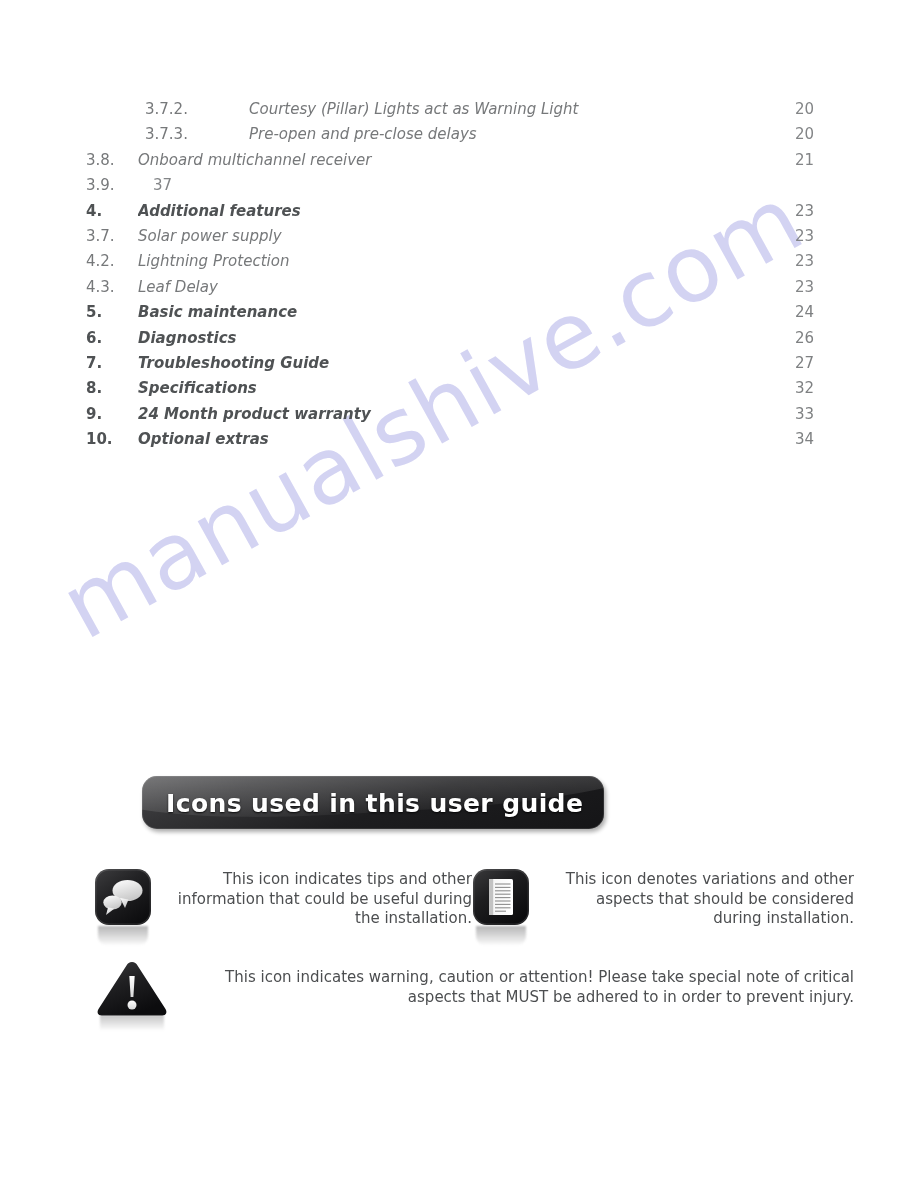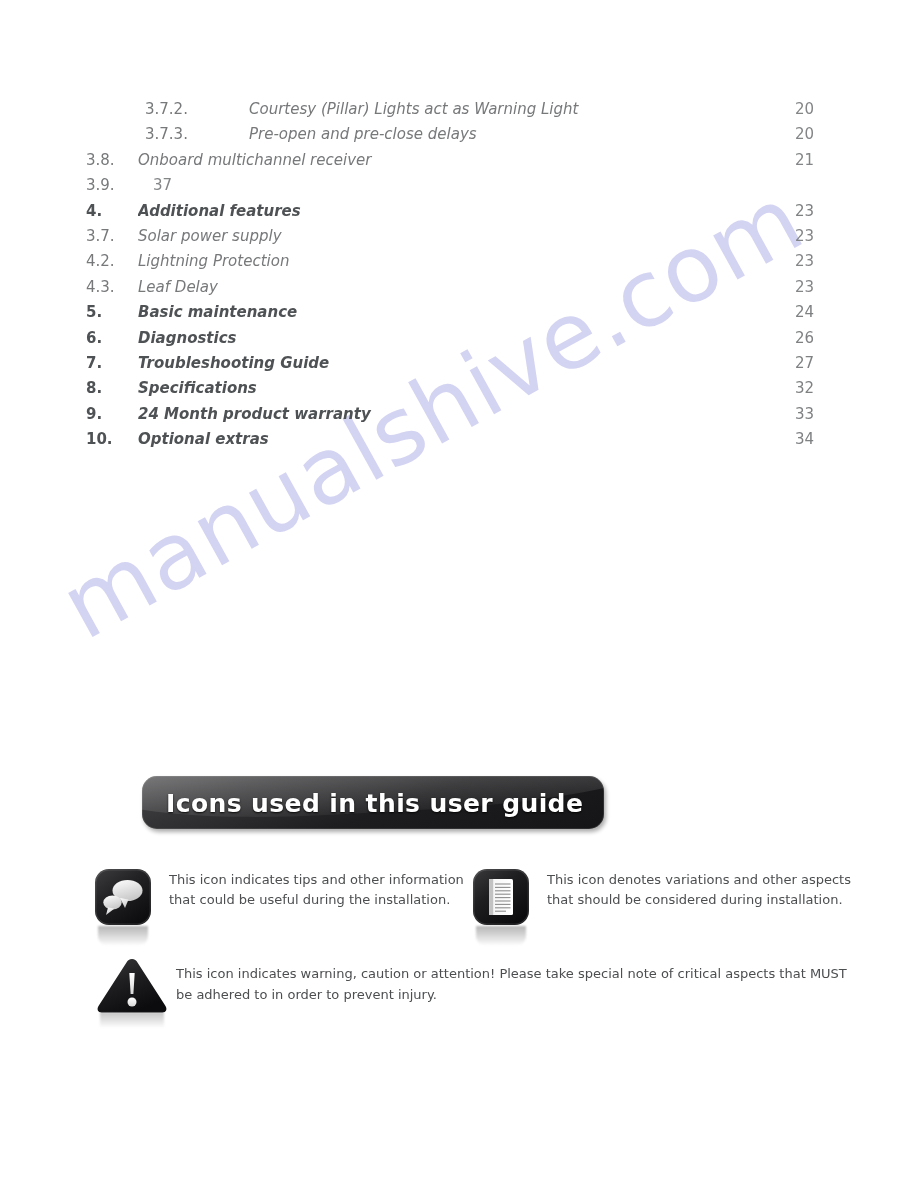--- a/index.html
+++ b/index.html
@@ -150,24 +150,25 @@
     left: 4px;
     top: 58px;
     width: 50px;
     height: 20px;
     background: linear-gradient(180deg, rgba(60,60,62,.38), rgba(255,255,255,0));
     border-radius: 0 0 10px 10px;
     filter: blur(1px);
   }
   .legend-text {
     flex: 1 1 auto;
-    font-size: 13px;
+    font-size: 15px;
     line-height: 19.6px;
     color: #4c4e50;
     padding-top: 4px;
+    text-align: right;
   }
   .legend-col.left .legend-text  { padding-left: 17px; }
   .legend-col.right .legend-text { padding-left: 17px; }
 
   .legend-bottom {
     display: flex;
     margin-top: 30px;
   }
   .tri-box {
     position: relative;

